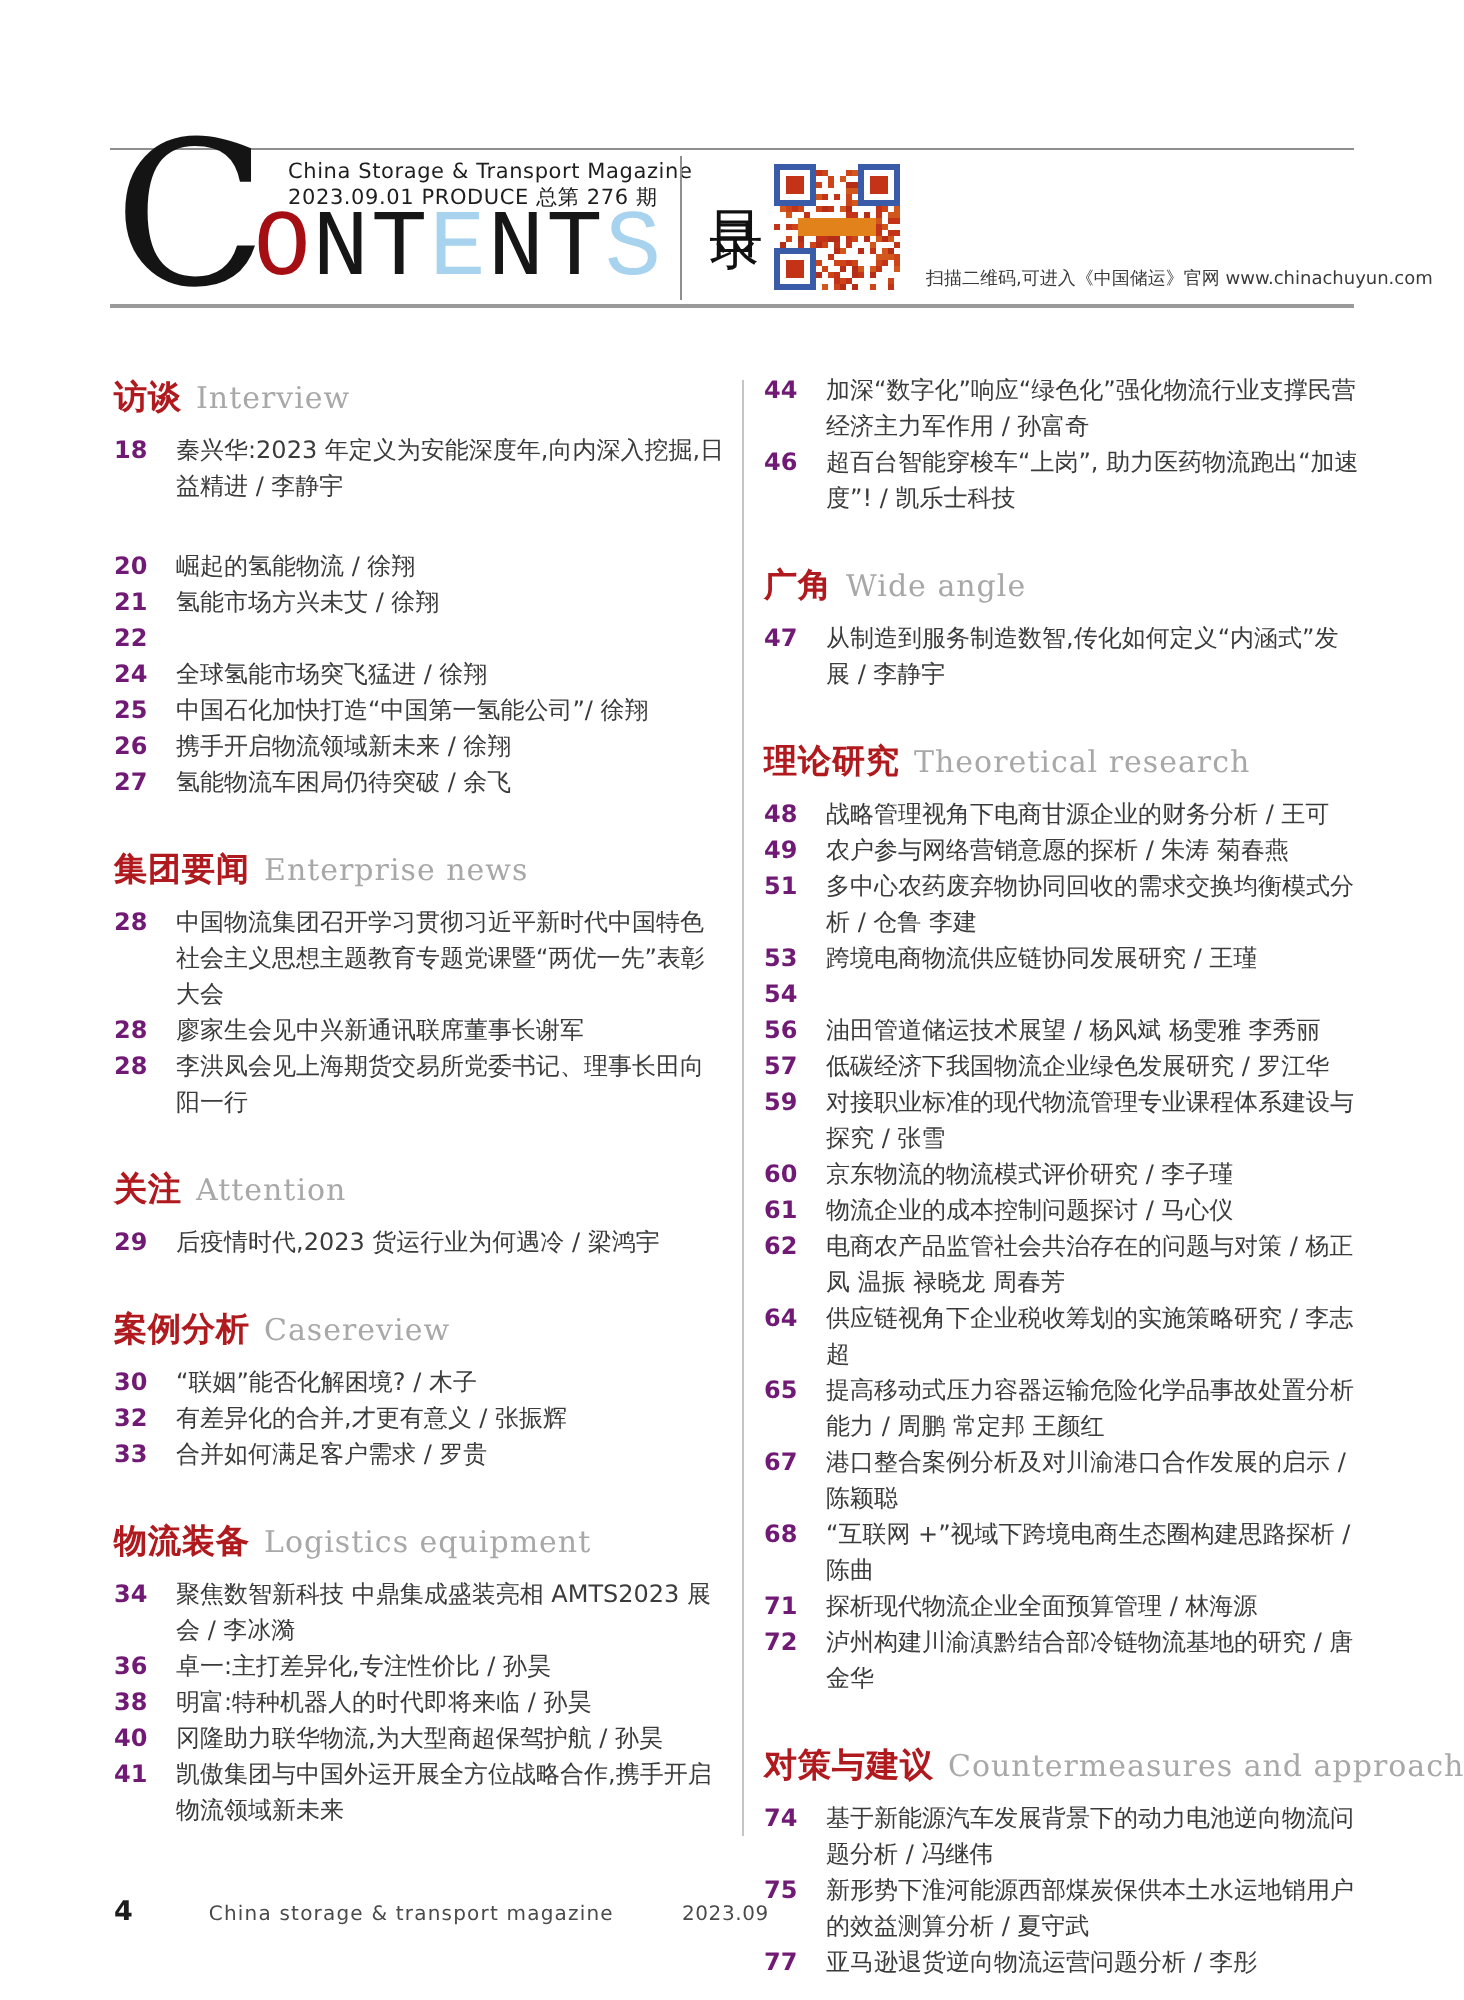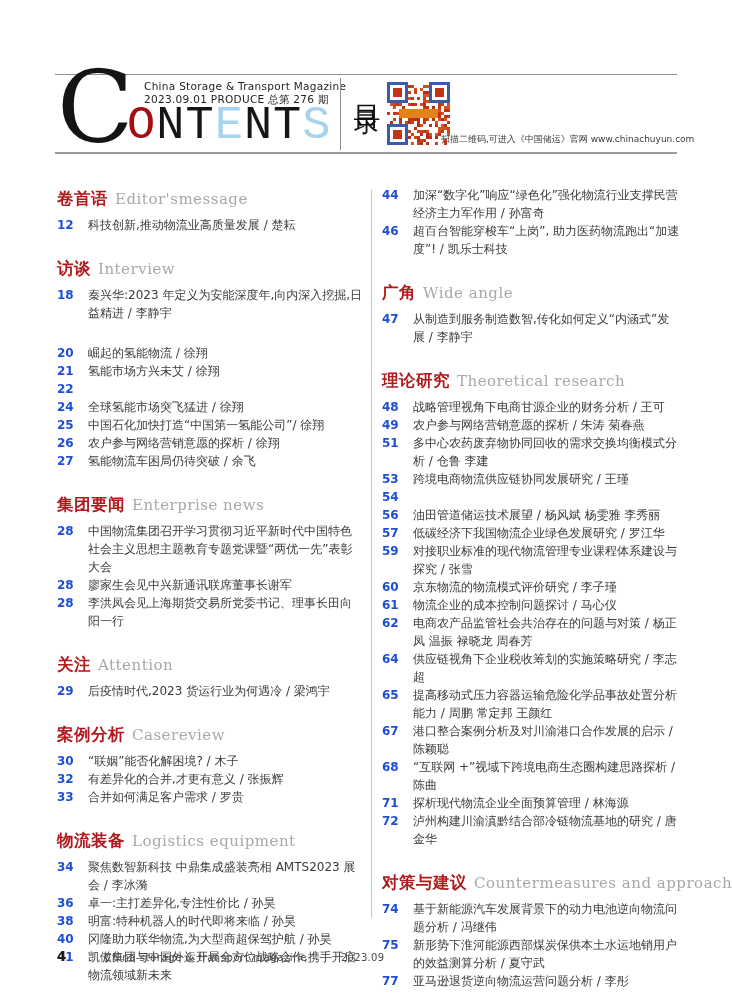--- a/index.html
+++ b/index.html
@@ -22,32 +22,32 @@
     position:absolute;left:70px;top:24px;font-family:Liberation Mono, monospace;
     font-size:47px;line-height:48px;letter-spacing:1px;white-space:nowrap;
   }
   .hdr-divider{position:absolute;left:283px;top:0;height:72px;border-left:1px solid #8f8f8f;}
   .mulu{
     position:absolute;left:294px;top:6px;width:32px;
     writing-mode:vertical-rl;text-orientation:upright;
     font-size:27px;line-height:32px;letter-spacing:4px;color:#101010;font-weight:500;
   }
   .qr{position:absolute;left:330px;top:4px;width:63px;height:63px;}
-  .qr-caption{position:absolute;left:384px;bottom:4px;font-size:9px;color:#3a3a3a;white-space:nowrap;}
+  .qr-caption{position:absolute;left:406px;bottom:4px;font-size:9px;color:#3a3a3a;white-space:nowrap;}
   
   .col{position:absolute;top:186px;}
   .col-left{left:57px;width:306px;}
   .col-right{left:382px;width:298px;}
   .col-divider{position:absolute;left:371px;top:190px;height:728px;border-left:1px solid #c4c4c4;}
   .section{margin-bottom:22px;}
   .section-head{margin:0 0 7px 0;font-weight:normal;line-height:20px;white-space:nowrap;}
   .section-head .cn{color:#b01a1e;font-weight:bold;font-size:16.5px;letter-spacing:.5px;}
   .section-head .en{color:#a8a8a8;font-family:"DejaVu Serif","Liberation Serif",serif;font-size:15px;margin-left:7px;letter-spacing:.5px;}
   .item{display:flex;font-size:12px;line-height:18px;color:#3b3b3b;}
-  .item .num{flex:0 0 31px;font-weight:bold;color:#1d4ed8;}
+  .item .num{flex:0 0 31px;font-weight:bold;color:#701a75;}
   .item .txt{flex:1;}
   
   .footer{position:absolute;left:57px;top:948px;display:flex;align-items:baseline;color:#4a4a4a;}
   .footer .pg{font-weight:bold;font-size:13.5px;color:#1c1c1c;}
   .footer .mag{font-size:10px;letter-spacing:.6px;margin-left:38px;}
   .footer .date{font-size:10px;margin-left:34px;letter-spacing:.3px;text-align:center;}
 </style>
 </head>
 <body>
 
@@ -206,31 +206,20 @@
         <rect x="3" y="45" width="15" height="15" fill="#ffffff"></rect>
         <rect x="6" y="48" width="9" height="9" fill="#c23318"></rect>
         <rect x="12" y="27" width="39" height="9" fill="#e2821a"></rect>
       </svg>
     <div class="qr-caption">扫描二维码,可进入《中国储运》官网 www.chinachuyun.com</div>
   </div>
 
   <div class="rule rule-bottom"></div>
 
   <div class="col col-left" id="col-left">
-  <section class="section">
-    <h2 class="section-head">
-      <span class="cn">卷首语</span><span class="en">Editor'smessage</span>
-    </h2>
-    <div class="items">
-  <div class="item">
-    <span class="num">12</span>
-    <span class="txt">科技创新,推动物流业高质量发展 / 楚耘</span>
-  </div>
-</div>
-  </section>
 
   <section class="section">
     <h2 class="section-head">
       <span class="cn">访谈</span><span class="en">Interview</span>
     </h2>
     <div class="items">
   <div class="item">
     <span class="num">18</span>
     <span class="txt">秦兴华:2023 年定义为安能深度年,向内深入挖掘,日益精进 / 李静宇</span>
   </div>
@@ -259,21 +248,21 @@
     <span class="txt">全球氢能市场突飞猛进 / 徐翔</span>
   </div>
 
   <div class="item">
     <span class="num">25</span>
     <span class="txt">中国石化加快打造“中国第一氢能公司”/ 徐翔</span>
   </div>
 
   <div class="item">
     <span class="num">26</span>
-    <span class="txt">农户参与网络营销意愿的探析 / 徐翔</span>
+    <span class="txt">携手开启物流领域新未来 / 徐翔</span>
   </div>
 
   <div class="item">
     <span class="num">27</span>
     <span class="txt">氢能物流车困局仍待突破 / 余飞</span>
   </div>
 </div>
   </section>
 
   <section class="section">

